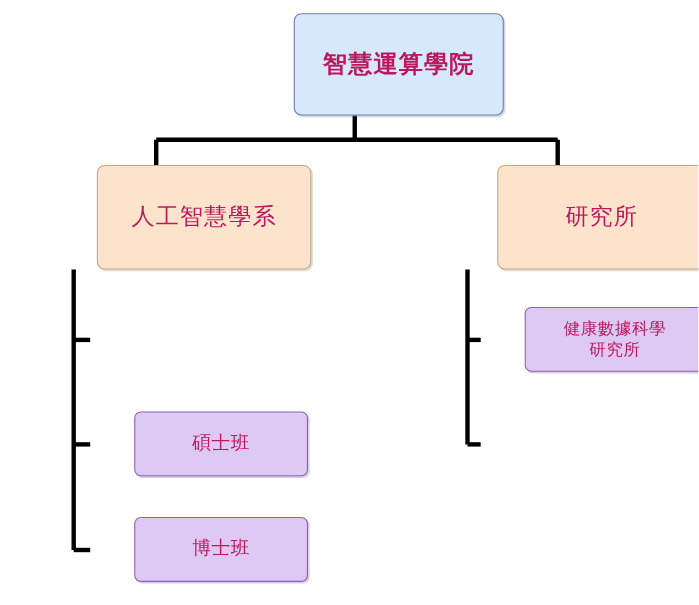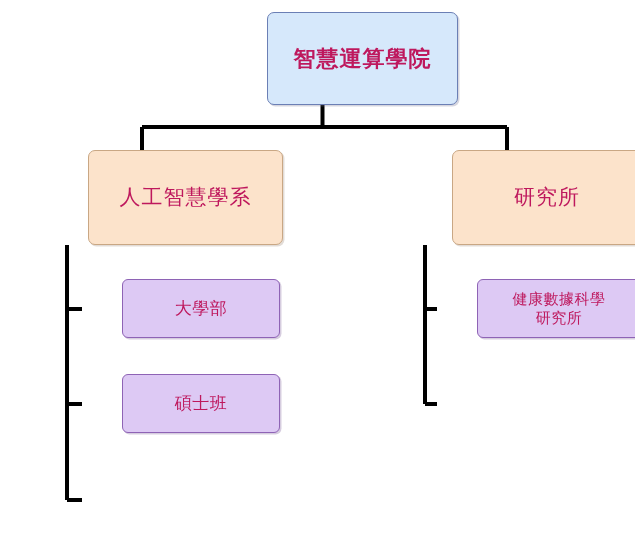--- a/index.html
+++ b/index.html
@@ -124,28 +124,28 @@
   </div>
 
   <div class="node node--dept node--dept-left">
     <span class="label">人工智慧學系</span>
   </div>
 
   <div class="node node--dept node--dept-right">
     <span class="label">研究所</span>
   </div>
 
-  <div class="node node--prog node--prog-left p-left-0">
-    <span class="label">大學部</span>
-  </div>
 
   <div class="node node--prog node--prog-left p-left-1">
     <span class="label">碩士班</span>
   </div>
 
+  <div class="node node--prog node--prog-left p-left-2">
+    <span class="label">博士班</span>
+  </div>
 
   <div class="node node--prog node--prog-right p-right-0">
     <span class="label">健康數據科學
 研究所</span>
   </div>
 
 
 </div>
 
 </body></html>

